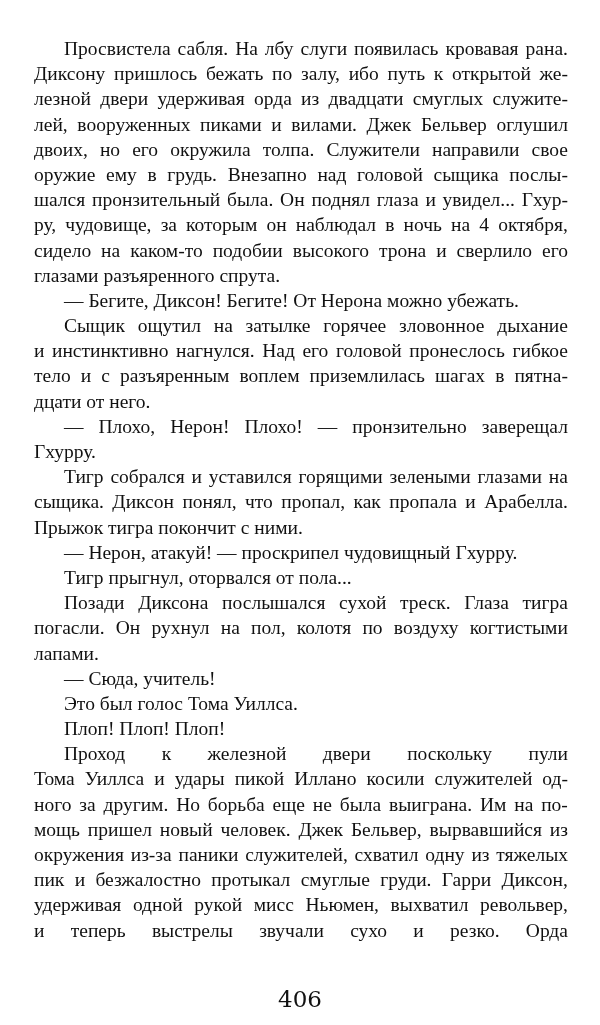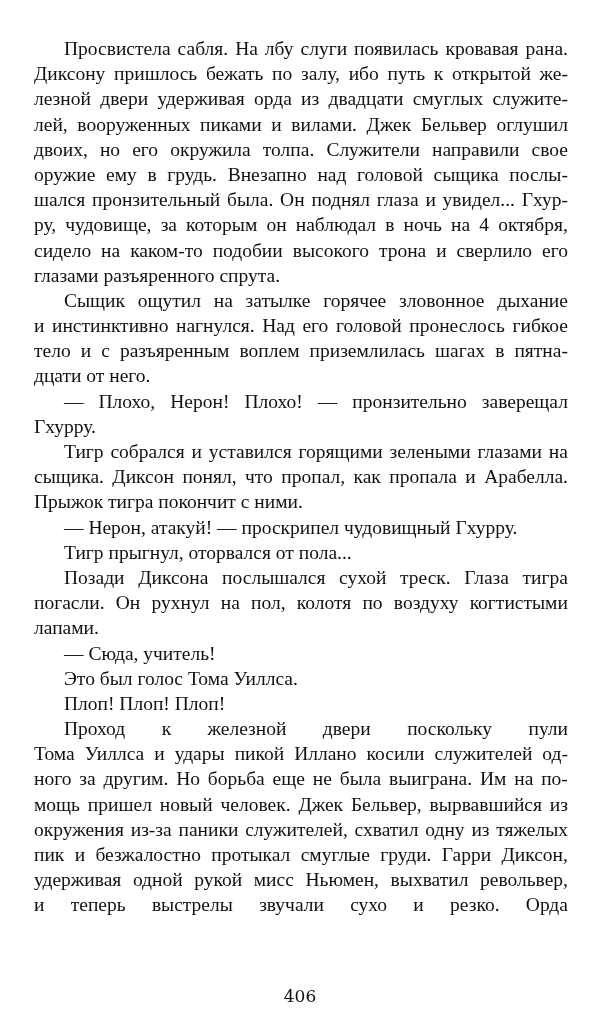--- a/index.html
+++ b/index.html
@@ -5,21 +5,21 @@
   html, body { margin:0; padding:0; background:#ffffff; }
   body { width:600px; height:1025px; position:relative; overflow:hidden; }
   .page { position:absolute; left:34px; top:36px; width:534px;
     font-family:"Liberation Serif", serif; font-size:19.5px; line-height:25.2px;
     color:#111; }
   .line { white-space:nowrap; display:flex; justify-content:space-between; height:25.2px; }
   .line.last { justify-content:flex-start; }
   .line.indent { padding-left:30px; }
   .line span.w { display:inline-block; }
   .pagenum { position:absolute; top:986px; left:0; width:600px; text-align:center;
-    font-family:"DejaVu Serif", serif; font-size:17px; color:#111; }
+    font-family:"DejaVu Serif", serif; font-size:23px; color:#111; }
 </style>
 </head>
 <body>
 
 <div class="page" id="page">
     <div class="line indent">
       <span class="w">Просвистела</span>
       <span class="w">сабля.</span>
       <span class="w">На</span>
       <span class="w">лбу</span>
@@ -110,20 +110,21 @@
       <span class="w">на</span>
       <span class="w">каком-то</span>
       <span class="w">подобии</span>
       <span class="w">высокого</span>
       <span class="w">трона</span>
       <span class="w">и</span>
       <span class="w">сверлило</span>
       <span class="w">его</span>
     </div>
     <div class="line last">глазами разъяренного спрута.</div>
+    <div class="line indent last">— Бегите, Диксон! Бегите! От Нерона можно убежать.</div>
     <div class="line indent">
       <span class="w">Сыщик</span>
       <span class="w">ощутил</span>
       <span class="w">на</span>
       <span class="w">затылке</span>
       <span class="w">горячее</span>
       <span class="w">зловонное</span>
       <span class="w">дыхание</span>
     </div>
     <div class="line">

